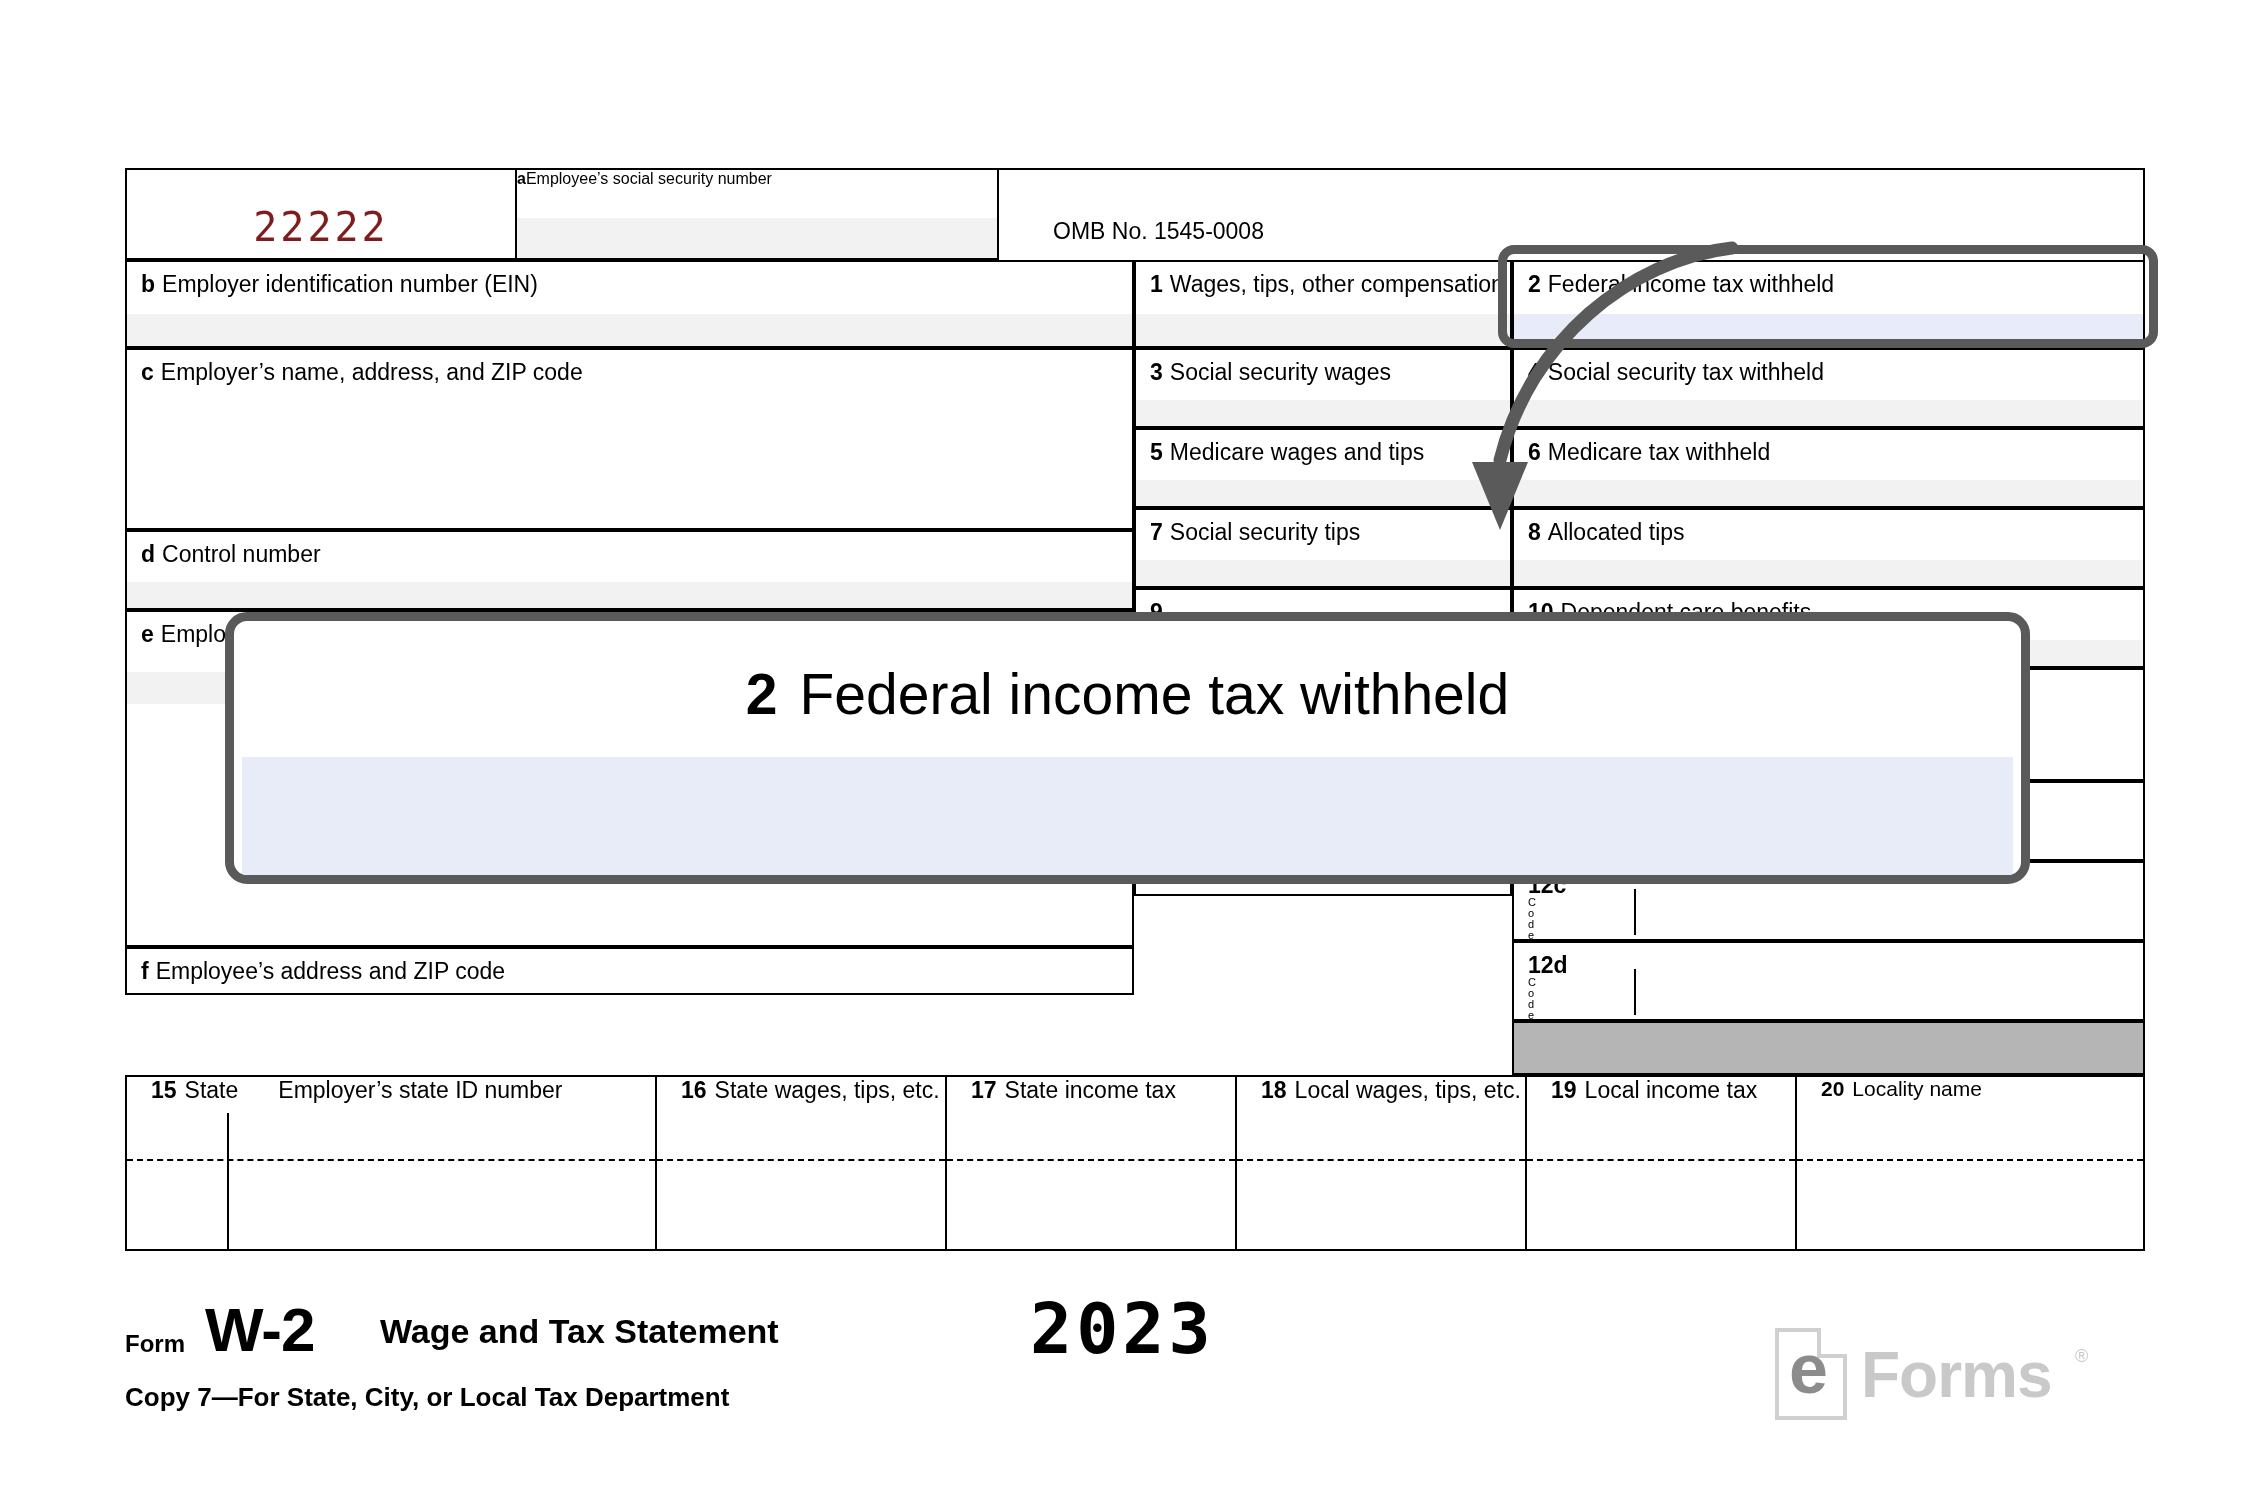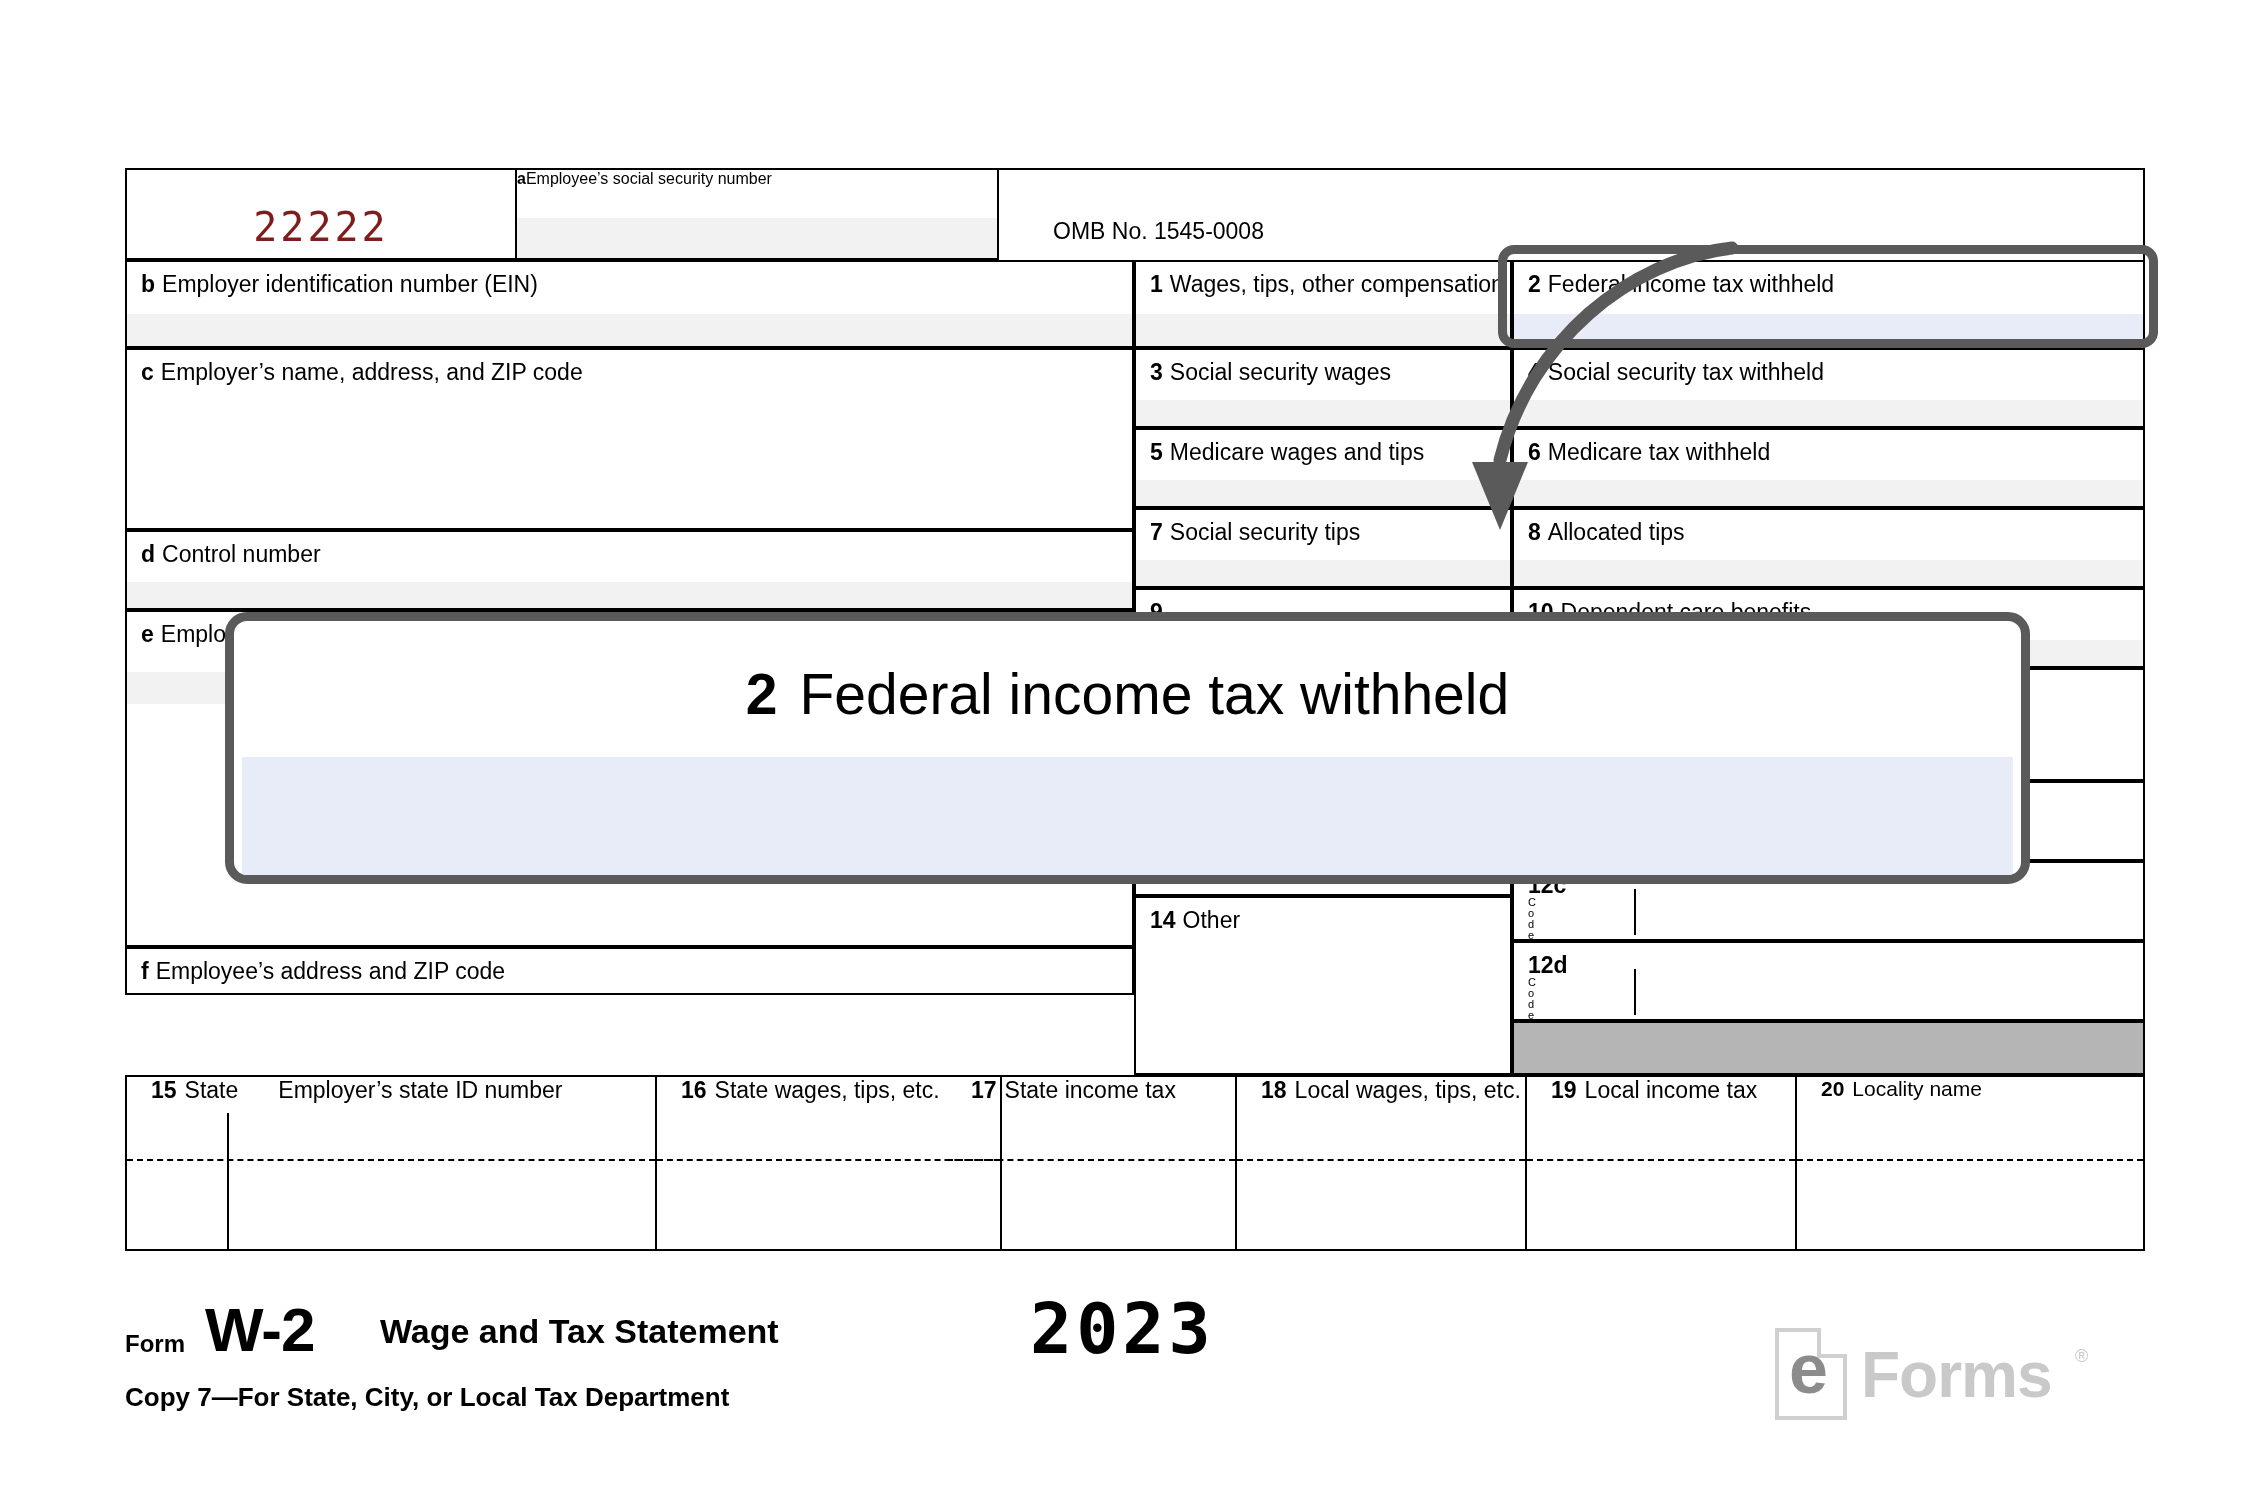--- a/index.html
+++ b/index.html
@@ -407,23 +407,20 @@
     <span class="lbl"><b>12b</b></span>
     <span class="code-12">
       <span>C</span>
         <span>o</span>
         <span>d</span>
         <span>e</span>
     </span>
     <span class="v12"></span>
   </div>
 
-  <div class="cell" id="b14">
-    <span class="lbl"><b>14</b><span>Other</span></span>
-  </div>
   <div class="cell" id="b12c">
     <span class="lbl"><b>12c</b></span>
     <span class="code-12">
       <span>C</span>
         <span>o</span>
         <span>d</span>
         <span>e</span>
     </span>
     <span class="v12"></span>
   </div>
@@ -438,21 +435,21 @@
     <span class="v12"></span>
   </div>
   <div class="cell" id="b12shade"></div>
 
   <div id="state-row">
     <div class="srow-cell" style="left:0; width:530px;">
       <span class="lbl"><b>15</b><span>State</span><span style="display:inline-block;width:40px"></span><span>Employer’s state ID number</span></span>
       <span class="tickline" style="left:100px;"></span>
       <span class="dash"></span>
     </div>
-    <div class="srow-cell" style="left:530px; width:345px;">
+    <div class="srow-cell" style="left:530px; width:290px;">
       <span class="lbl"><b>16</b><span>State wages, tips, etc.</span></span>
       <span class="dash"></span>
     </div>
     <div class="srow-cell" style="left:820px; width:290px;">
       <span class="lbl"><b>17</b><span>State income tax</span></span>
       <span class="dash"></span>
     </div>
     <div class="srow-cell" style="left:1110px; width:290px;">
       <span class="lbl"><b>18</b><span>Local wages, tips, etc.</span></span>
       <span class="dash"></span>

